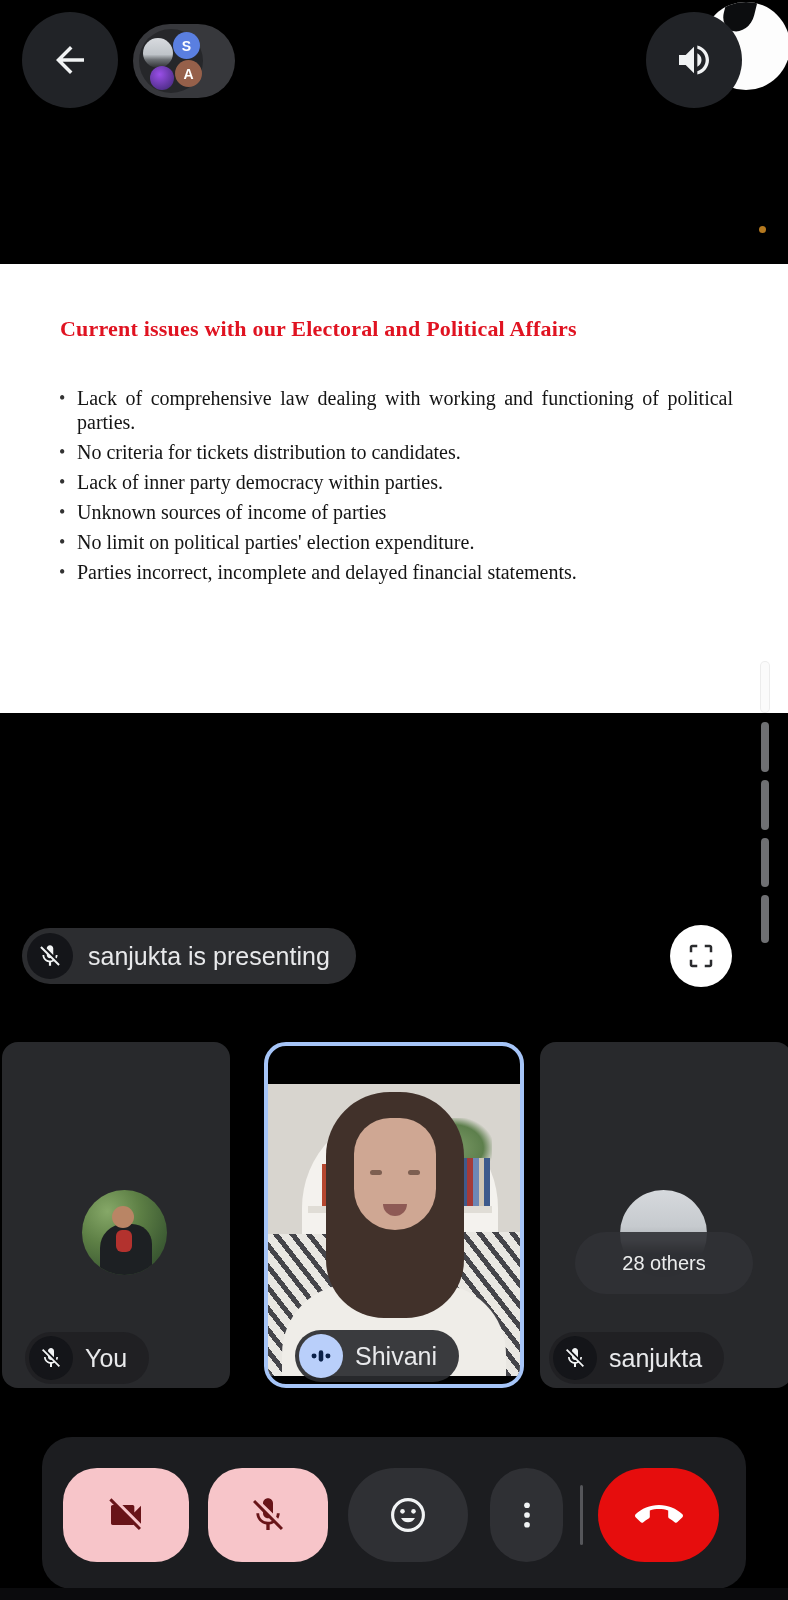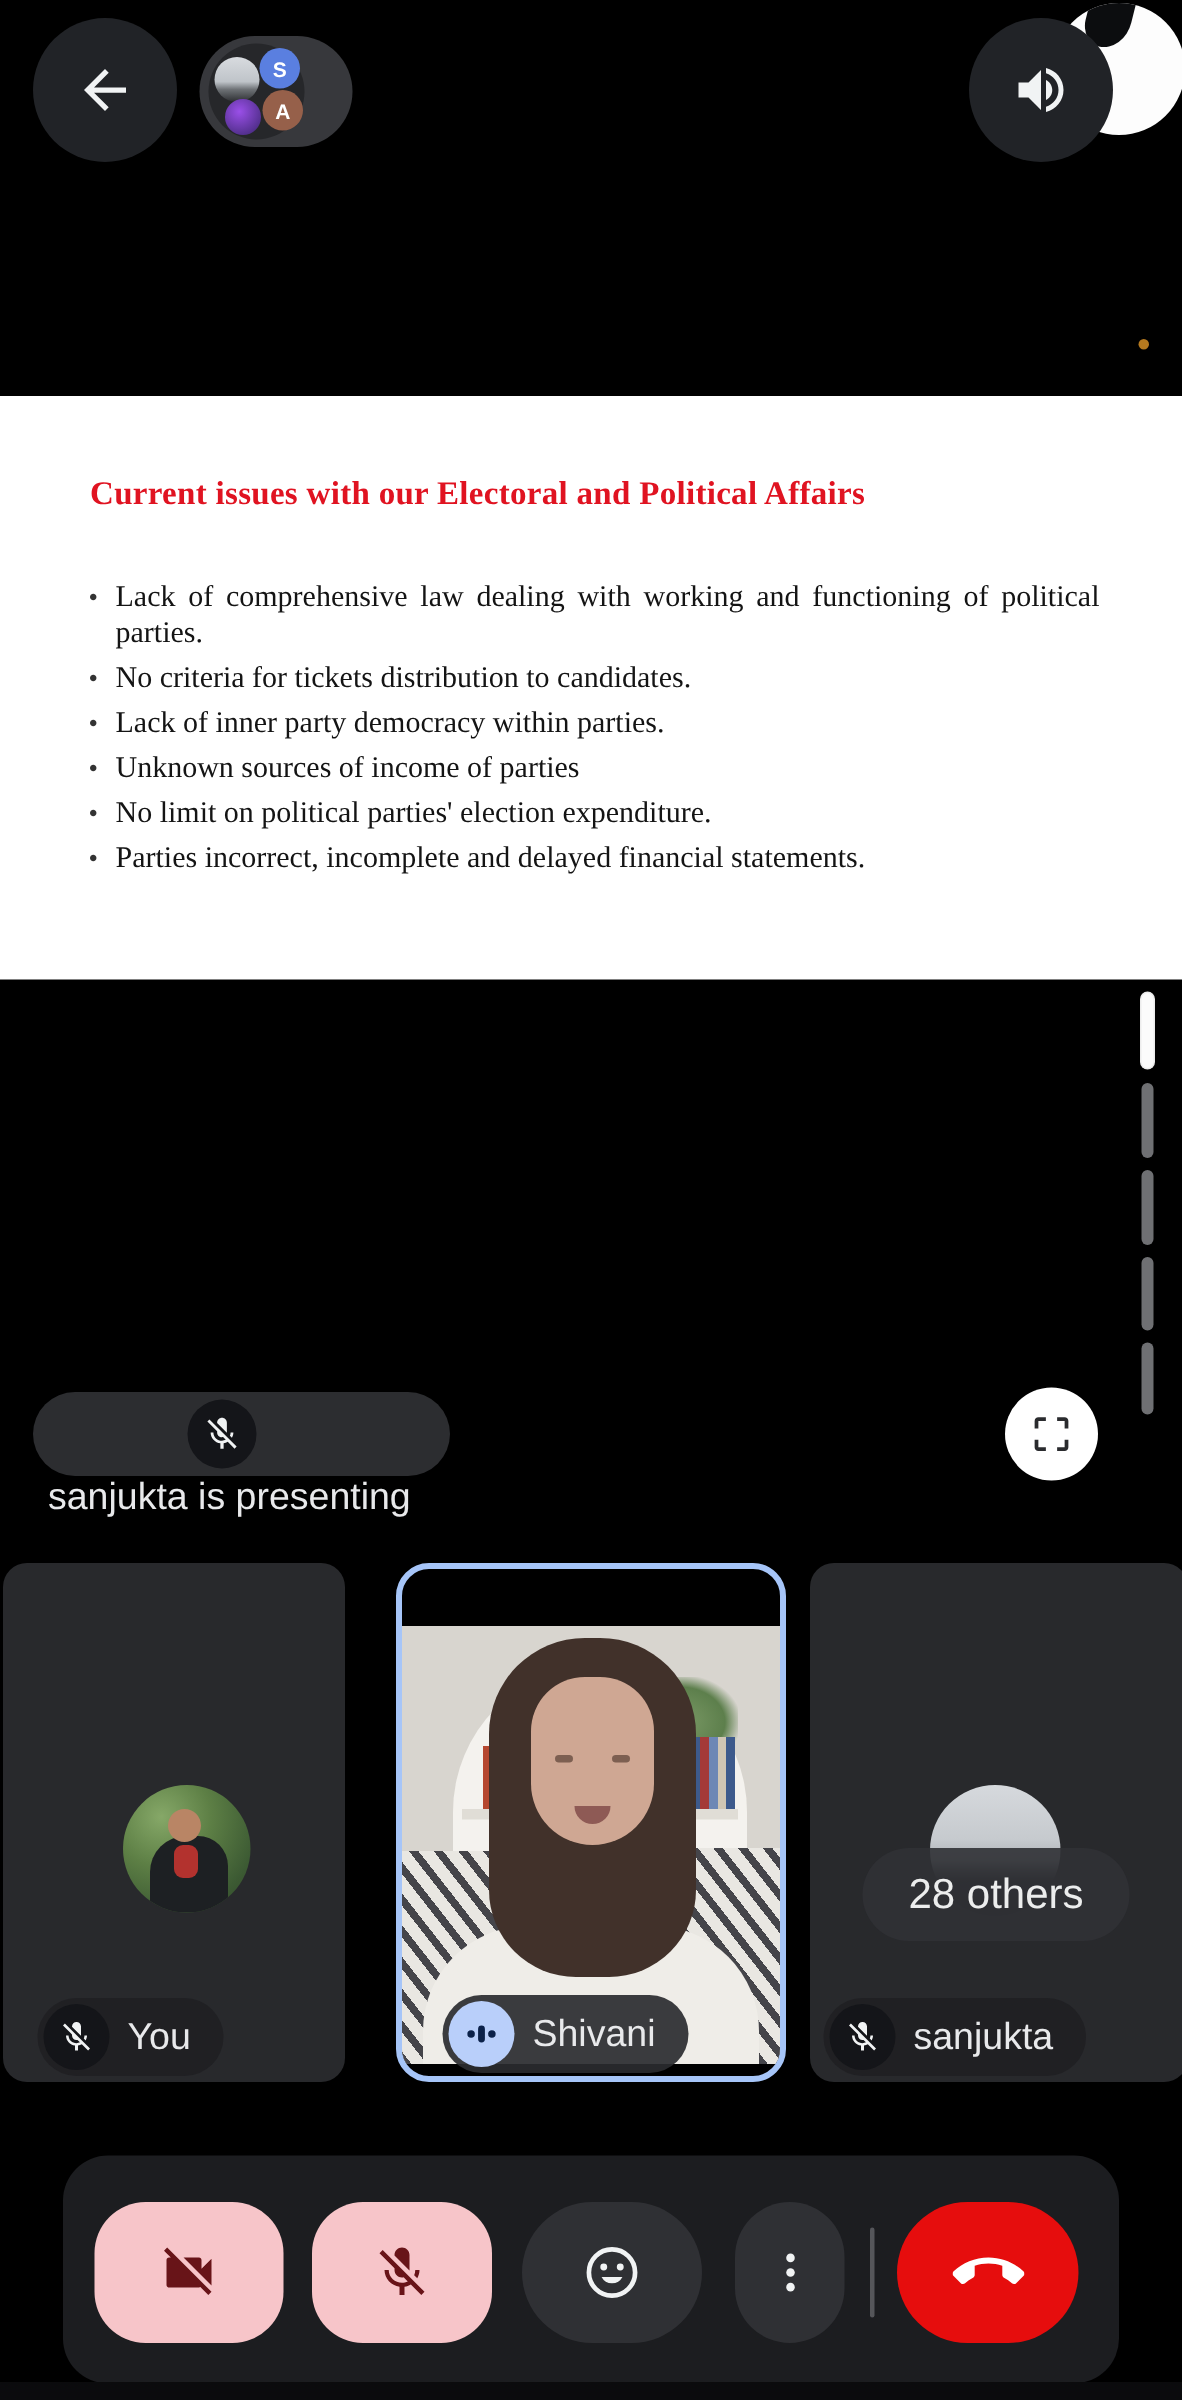--- a/index.html
+++ b/index.html
@@ -39,21 +39,21 @@
     background:linear-gradient(180deg,#d8dbdf 0%,#bfc4c9 55%,#6e7276 72%,#2c2e31 100%); }
   .mini-s      { left:34px; top:3px;  width:27px; height:27px; background:#5a7fe0; }
   .mini-purple { left:11px; top:37px; width:24px; height:24px;
     background:radial-gradient(circle at 40% 35%, #9a4fe8, #4d2d86 80%); }
   .mini-a      { left:36px; top:31px; width:27px; height:27px; background:#96604a; }
   .pill-title { color:#e7e8ea; font-size:28px; margin-left:18px; letter-spacing:.3px; }
 
   #recording-dot { left:759px; top:226px; width:7px; height:7px; border-radius:50%; background:#b5791f; }
 
   
-  #slide { left:0; top:264px; width:788px; height:389px; background:#ffffff; }
+  #slide { left:0; top:264px; width:788px; height:449px; background:#ffffff; }
   #slide-title {
     position:absolute; left:60px; top:52px;
     font-family:"Liberation Serif", serif; font-weight:bold; font-size:22px;
     color:#e01321; letter-spacing:.2px;
   }
   #slide-bullets { position:absolute; left:57px; top:122px; width:676px; margin:0; padding:0; }
   #slide-bullets li {
     list-style:none; position:relative; padding-left:20px;
     font-family:"Liberation Serif", serif; font-size:20px; line-height:24px;
     margin-bottom:6px; color:#141414;
@@ -65,21 +65,21 @@
   .scroll-seg { position:absolute; left:761px; width:8px; border-radius:4px; background:#6f7073; }
   .seg-white { top:662px; height:50px; background:#fbfbfb; box-shadow:0 0 0 1px #ececec; }
   .seg-1 { top:722px; height:50px; }
   .seg-2 { top:780px; height:50px; }
   .seg-3 { top:838px; height:49px; }
   .seg-4 { top:895px; height:48px; }
 
   
   #presenting-pill {
     position:absolute; left:22px; top:928px; height:56px; border-radius:28px;
-    background:rgba(46,47,51,.95); display:flex; align-items:center; padding-right:26px; z-index:2;flex-direction:column;
+    background:rgba(46,47,51,.95); display:flex; align-items:center; padding-right:26px; z-index:2;
   }
   .mic-chip {
     width:46px; height:46px; border-radius:50%; background:#141519;
     margin:5px; display:flex; align-items:center; justify-content:center; flex:0 0 auto;
   }
   #presenting-pill span { color:#e8e9eb; font-size:25px; margin-left:10px; }
   #fullscreen-btn {
     position:absolute; left:670px; top:925px; width:62px; height:62px; border-radius:50%;
     background:#ffffff; display:flex; align-items:center; justify-content:center;
   }
@@ -145,21 +145,21 @@
     margin:4px; display:flex; align-items:center; justify-content:center; flex:0 0 auto; }
 
   #moon-avatar {
     position:absolute; left:80px; top:148px; width:87px; height:87px; border-radius:50%;
     background:linear-gradient(180deg,#d6d9dd 0%,#c6cace 42%,#aeb2b7 58%,#63666a 66%,#27282b 74%,#1f2023 100%);
   }
   #others-pill {
     position:absolute; left:35px; top:190px; width:178px; height:62px; border-radius:31px;
     background:rgba(48,49,53,.9); display:flex; align-items:center; justify-content:center;
   }
-  #others-pill span { color:#eceded; font-size:28px; }
+  #others-pill span { color:#eceded; font-size:20px; }
   #sanjukta-pill { left:9px; top:290px; }
 
   
   #controls {
     position:absolute; left:42px; top:1437px; width:704px; height:152px;
     border-radius:30px; background:#1c1d20;
   }
   .ctl { position:absolute; top:31px; height:94px; display:flex; align-items:center; justify-content:center; }
   #btn-cam   { left:21px;  width:126px; border-radius:34px; background:#f7c5c9; }
   #btn-mic   { left:166px; width:120px; border-radius:34px; background:#f7c5c9; }

